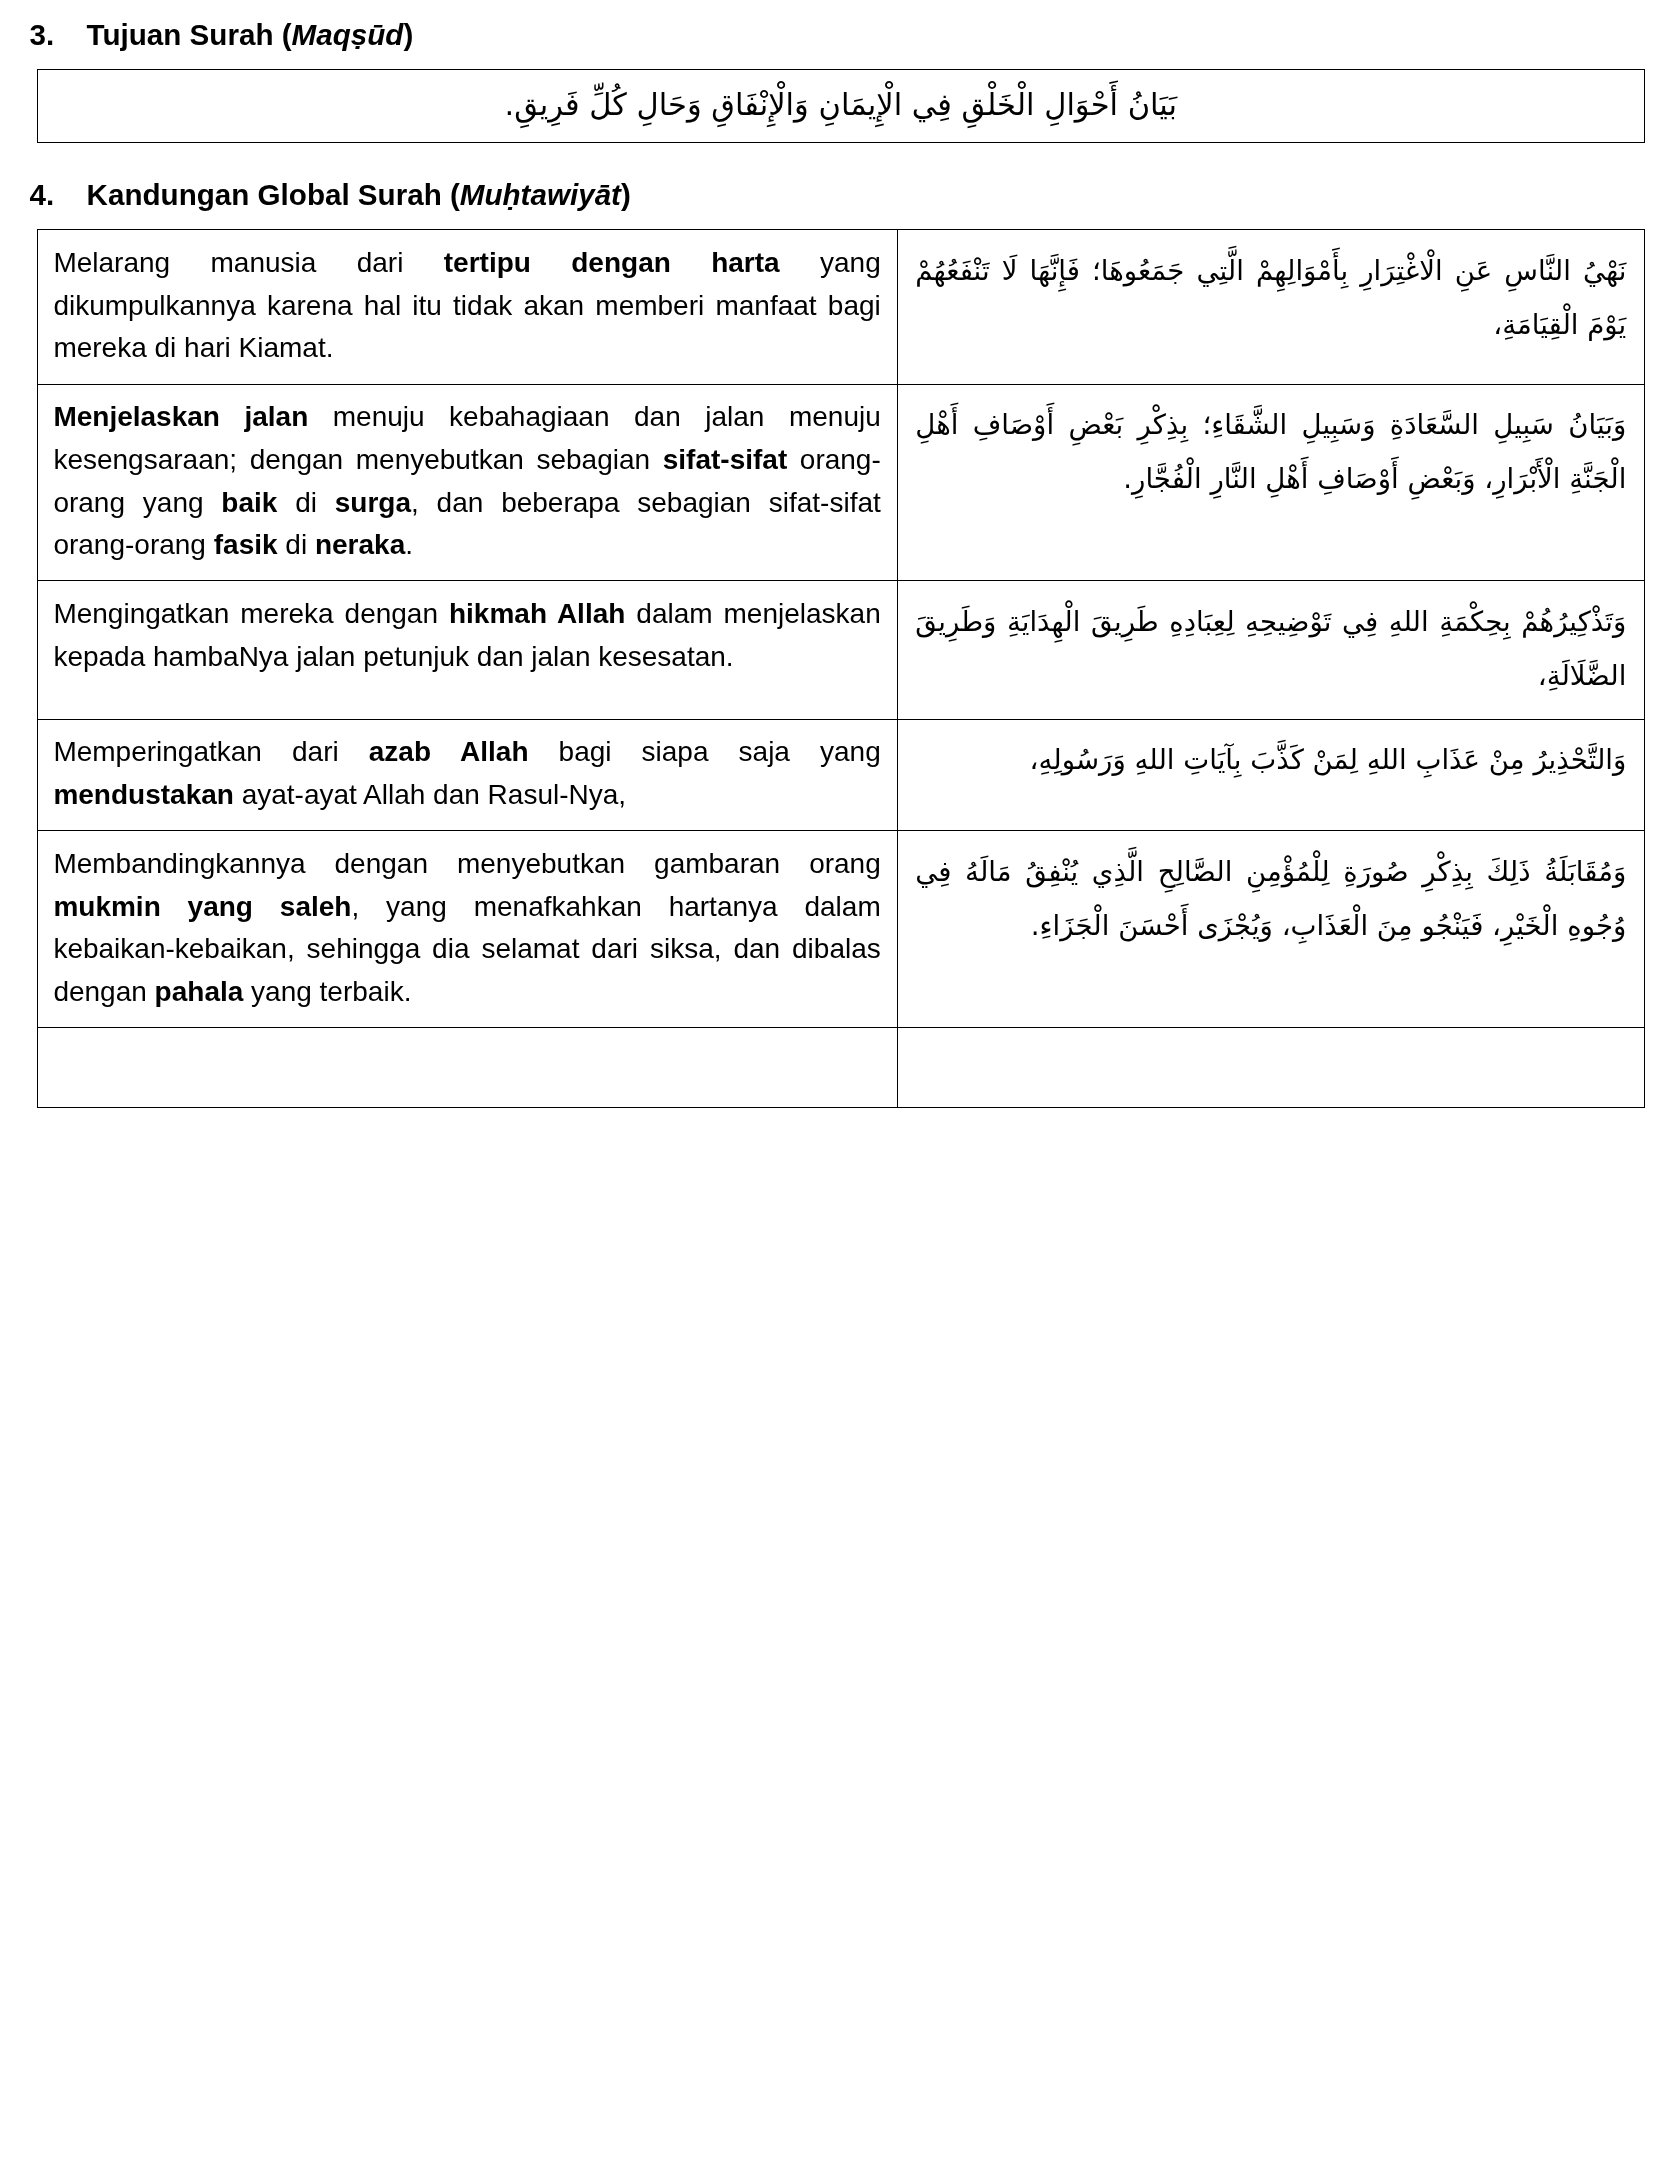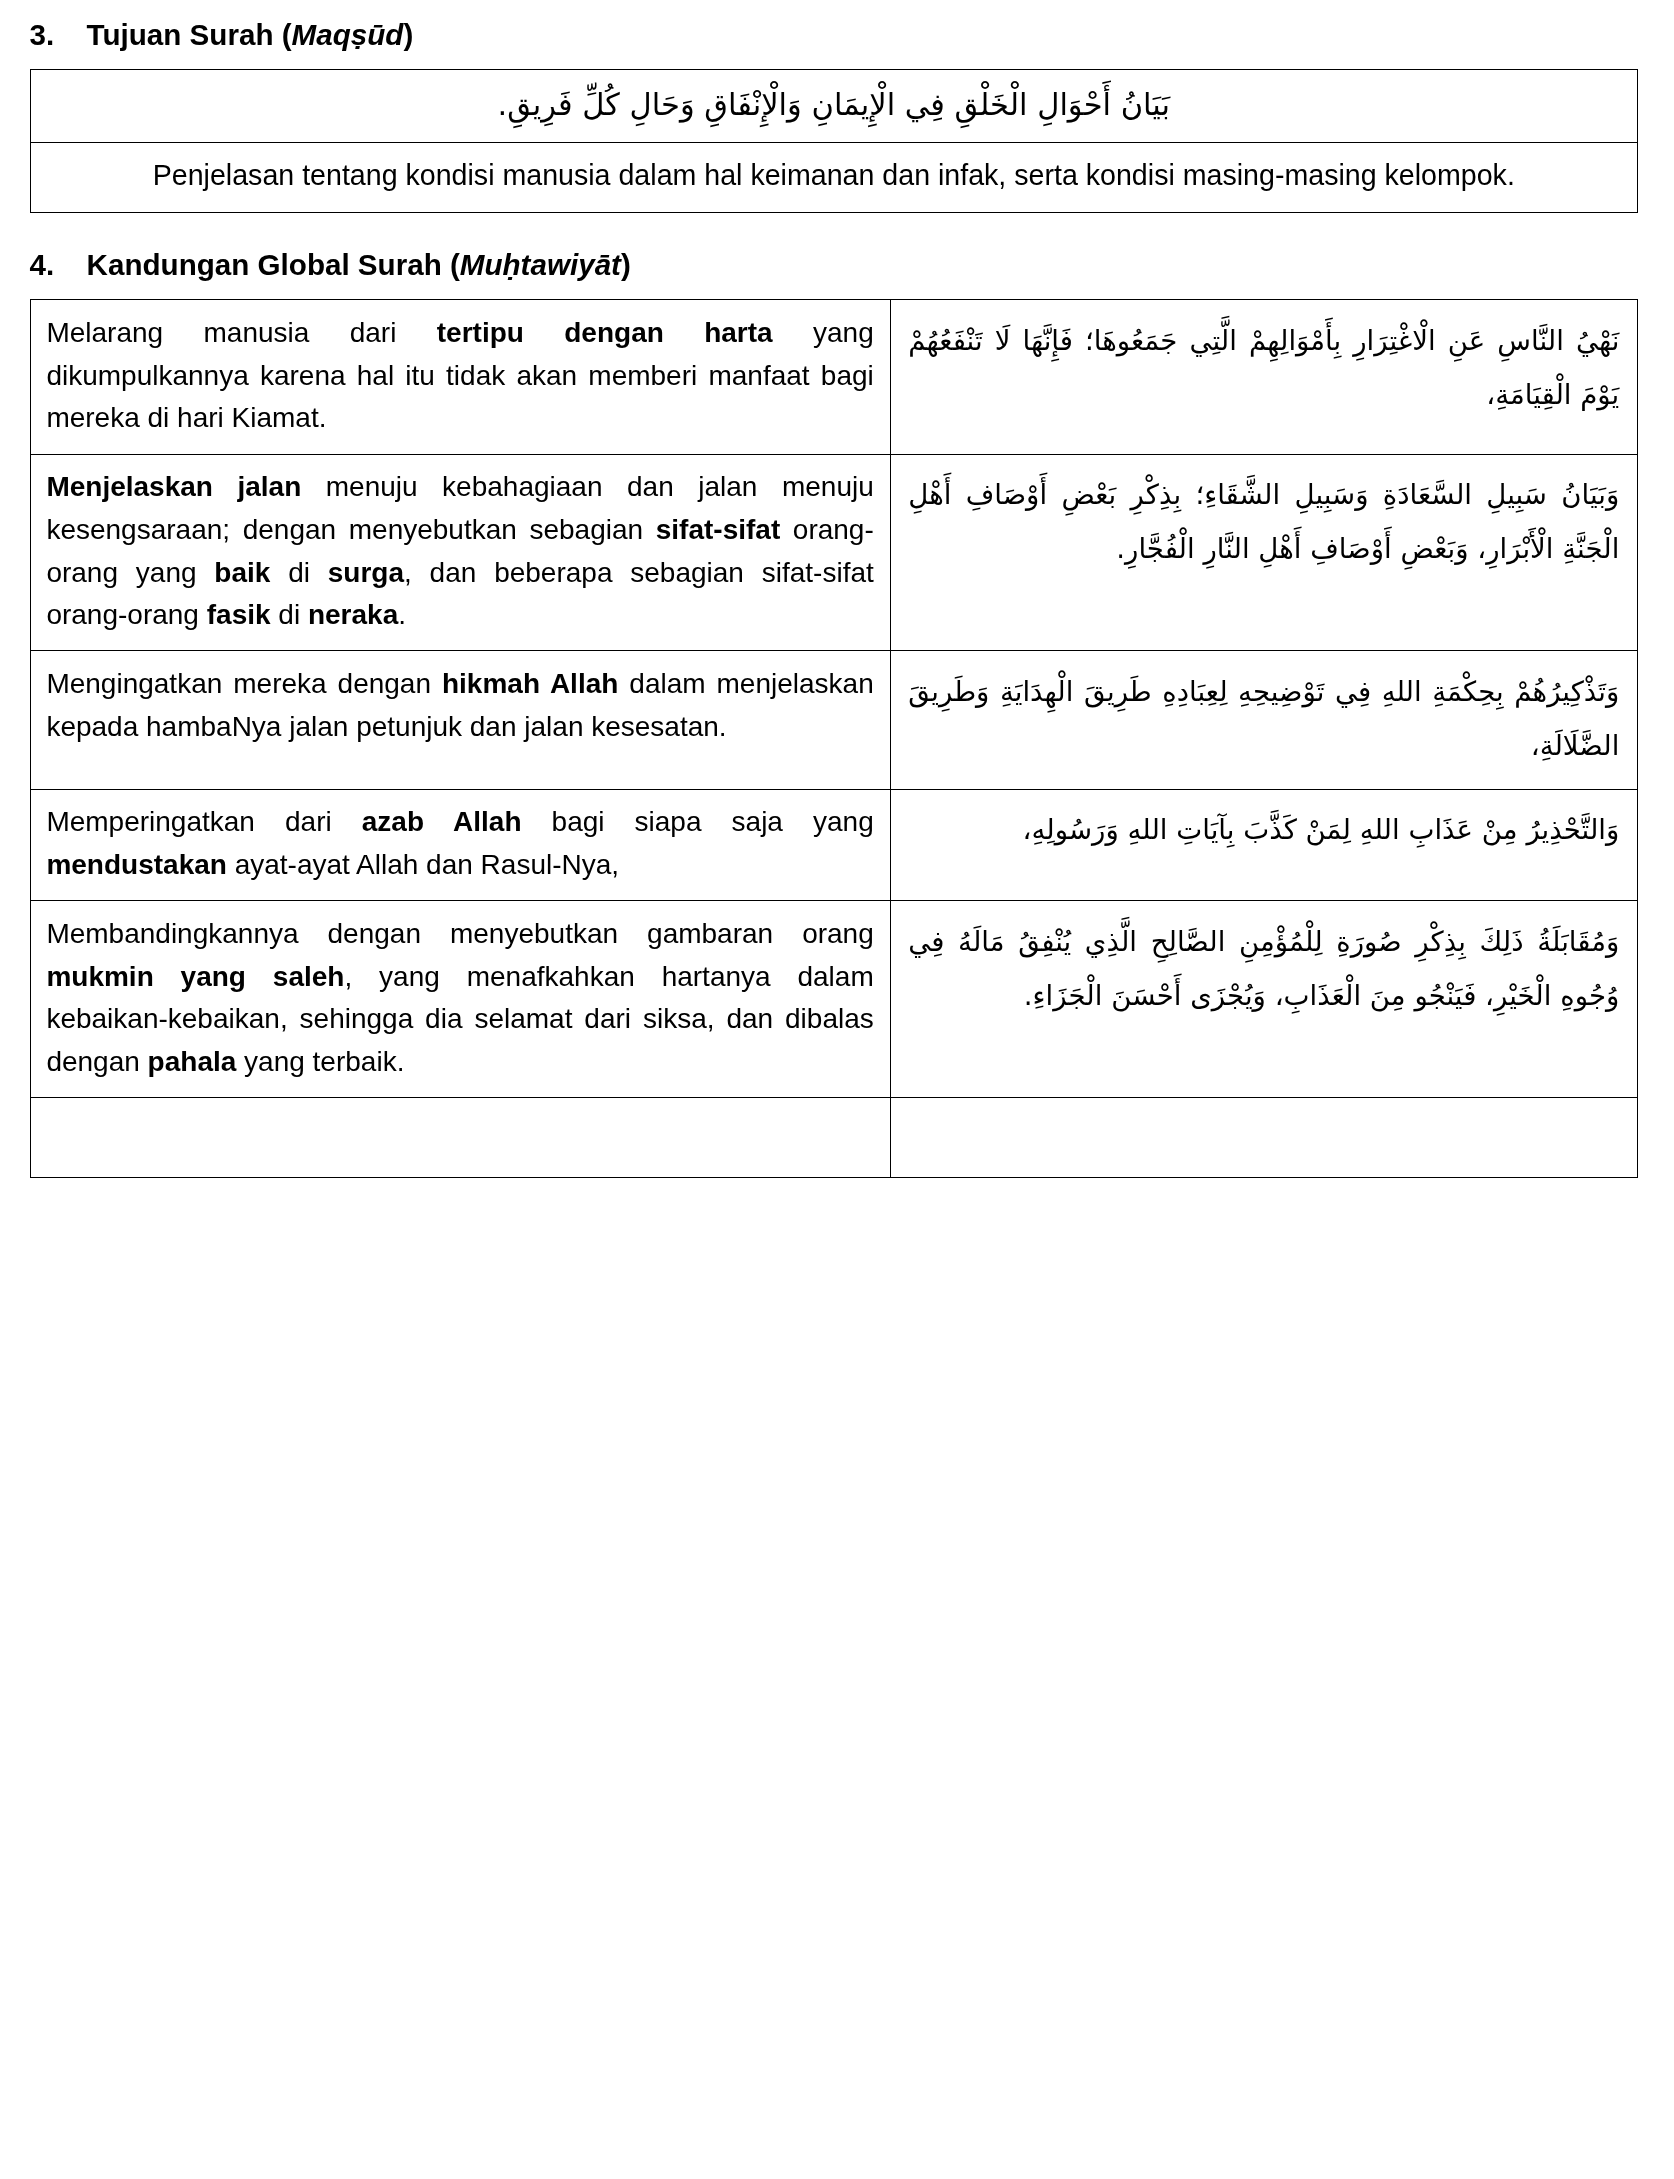--- a/index.html
+++ b/index.html
@@ -37,20 +37,21 @@
     font-style: italic;
     font-weight: bold;
   }
   .gap-1 { height: 35px; }
 
   
   table.doc-table {
     border-collapse: collapse;
     width: 100%;
     table-layout: fixed;
+    margin-left: 7px;
   }
   table.doc-table td {
     border: 1.6px solid #000000;
     vertical-align: top;
     padding: 9.9px 13.8px;
   }
 
   
   .maqsud-ar {
     direction: rtl;
@@ -101,23 +102,20 @@
   <div class="section-heading">
     <span class="num">3.</span>
     <span class="htext"><span>Tujuan Surah (</span><i>Maqṣūd</i><span>)</span></span>
   </div>
 
   <table class="doc-table">
     <tbody>
         <tr>
       <td class="maqsud-ar">بَيَانُ أَحْوَالِ الْخَلْقِ فِي الْإِيمَانِ وَالْإِنْفَاقِ وَحَالِ كُلِّ فَرِيقِ.</td>
     </tr>
-    <tr>
-      <td class="maqsud-id">Penjelasan tentang kondisi manusia dalam hal keimanan dan infak, serta kondisi masing-masing kelompok.</td>
-    </tr>
   </tbody>
     </table>
 
   <div class="gap-1"></div>
 
   <div class="section-heading">
     <span class="num">4.</span>
     <span class="htext"><span>Kandungan Global Surah (</span><i>Muḥtawiyāt</i><span>)</span></span>
   </div>
 

